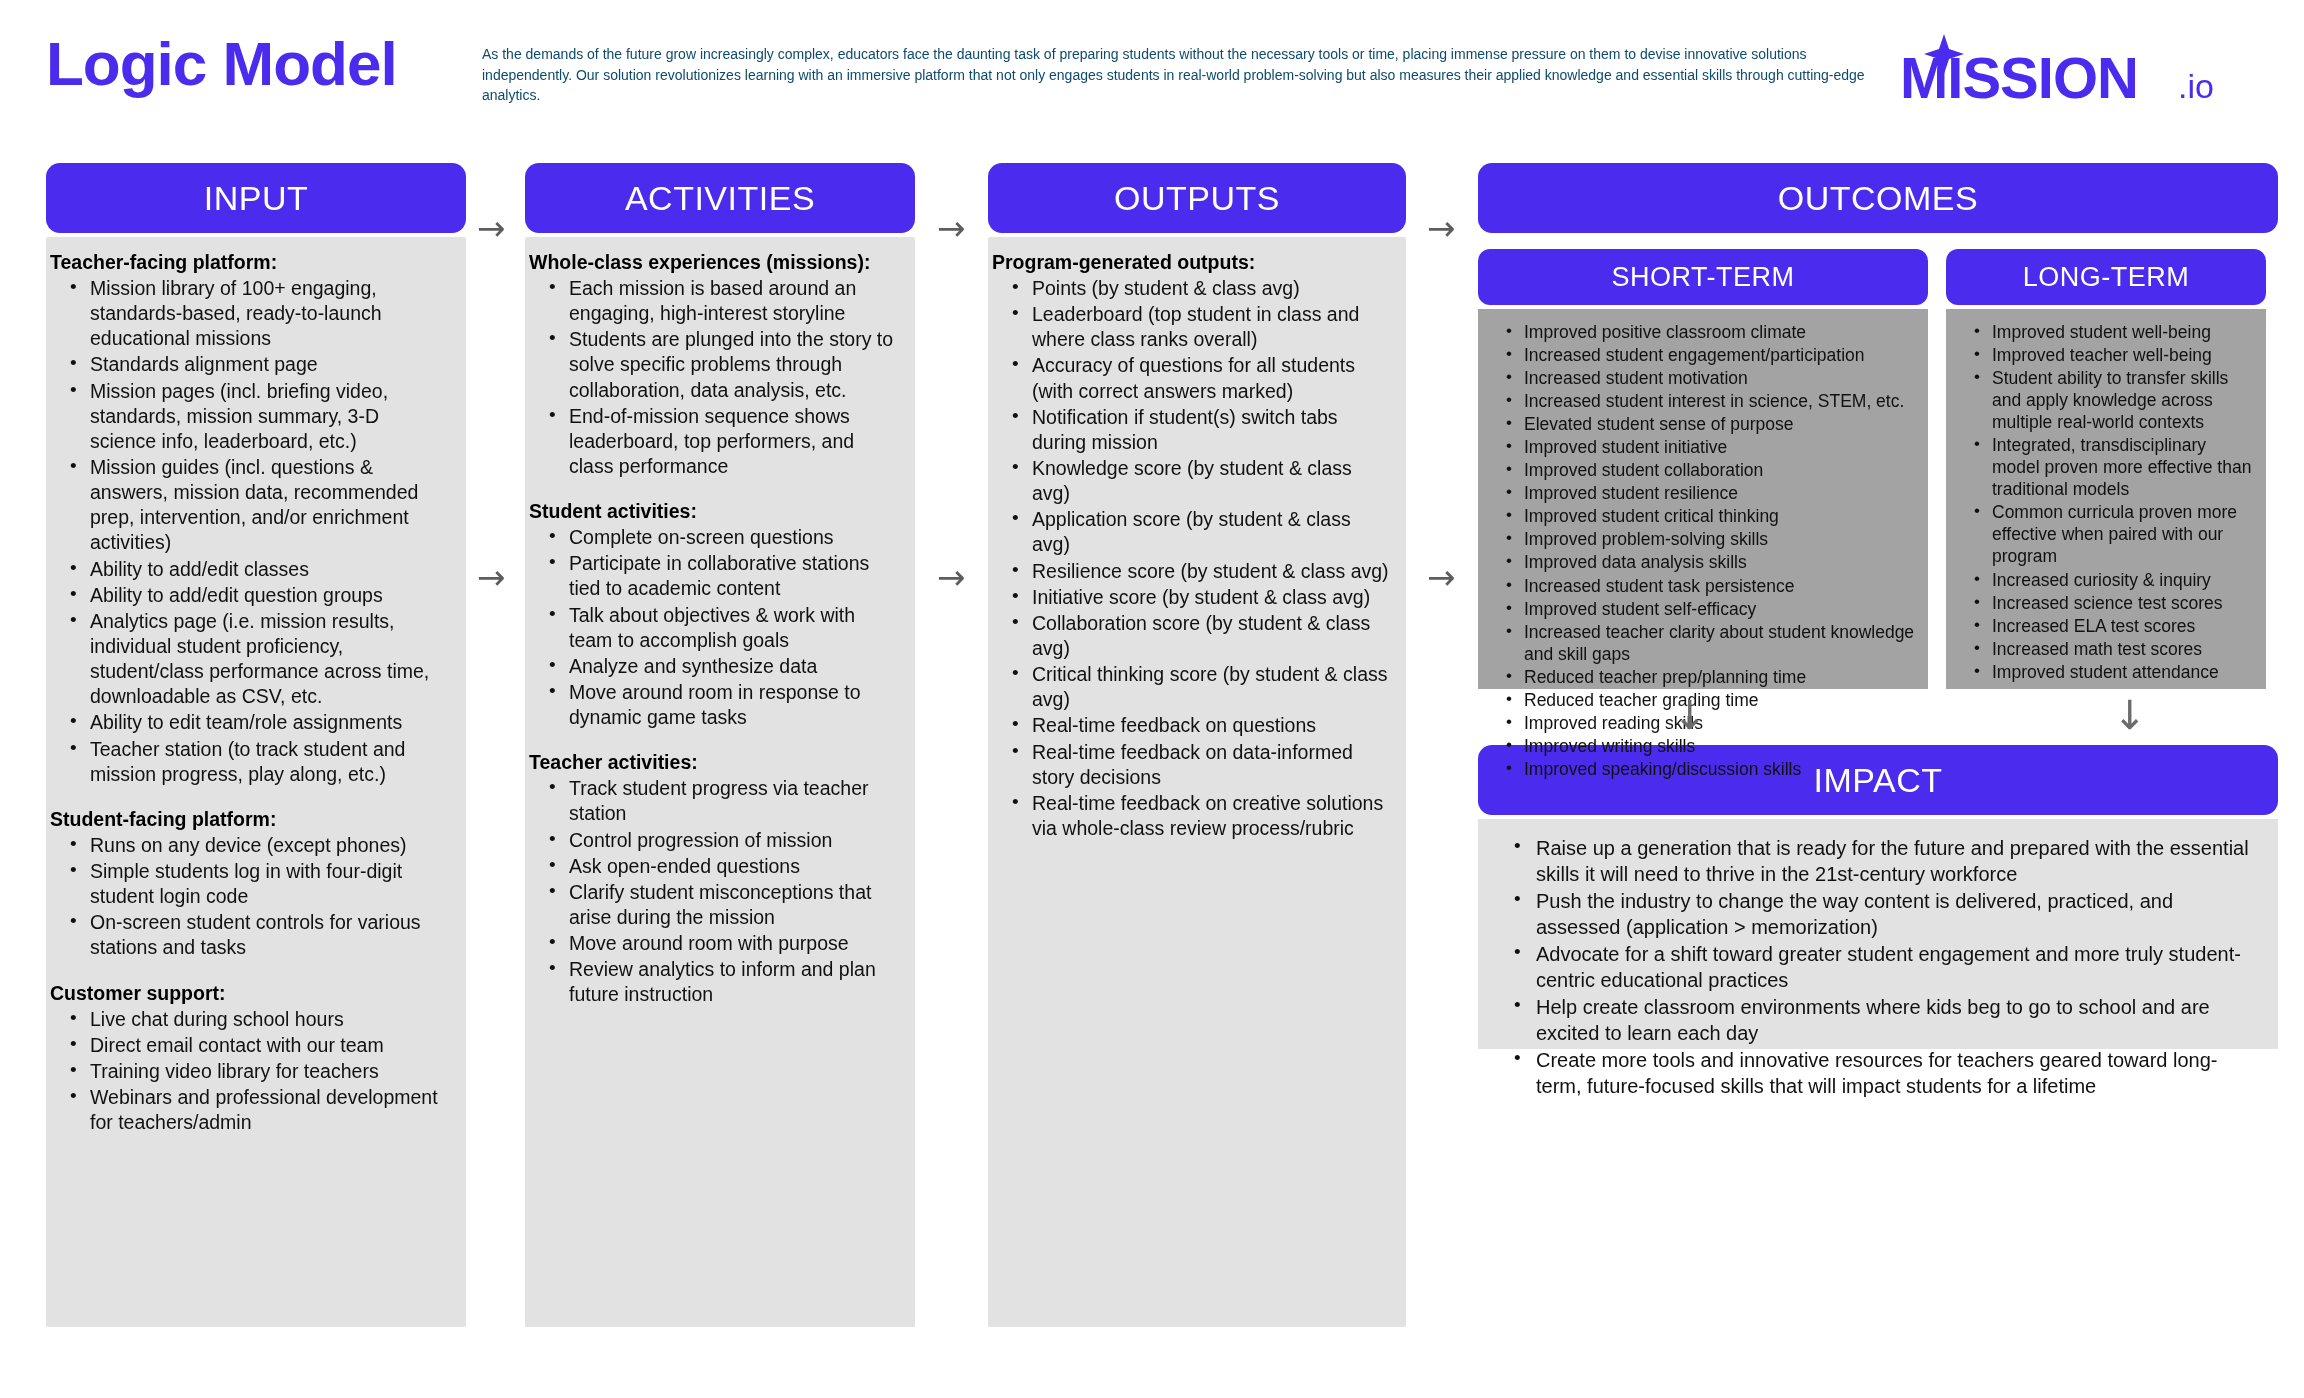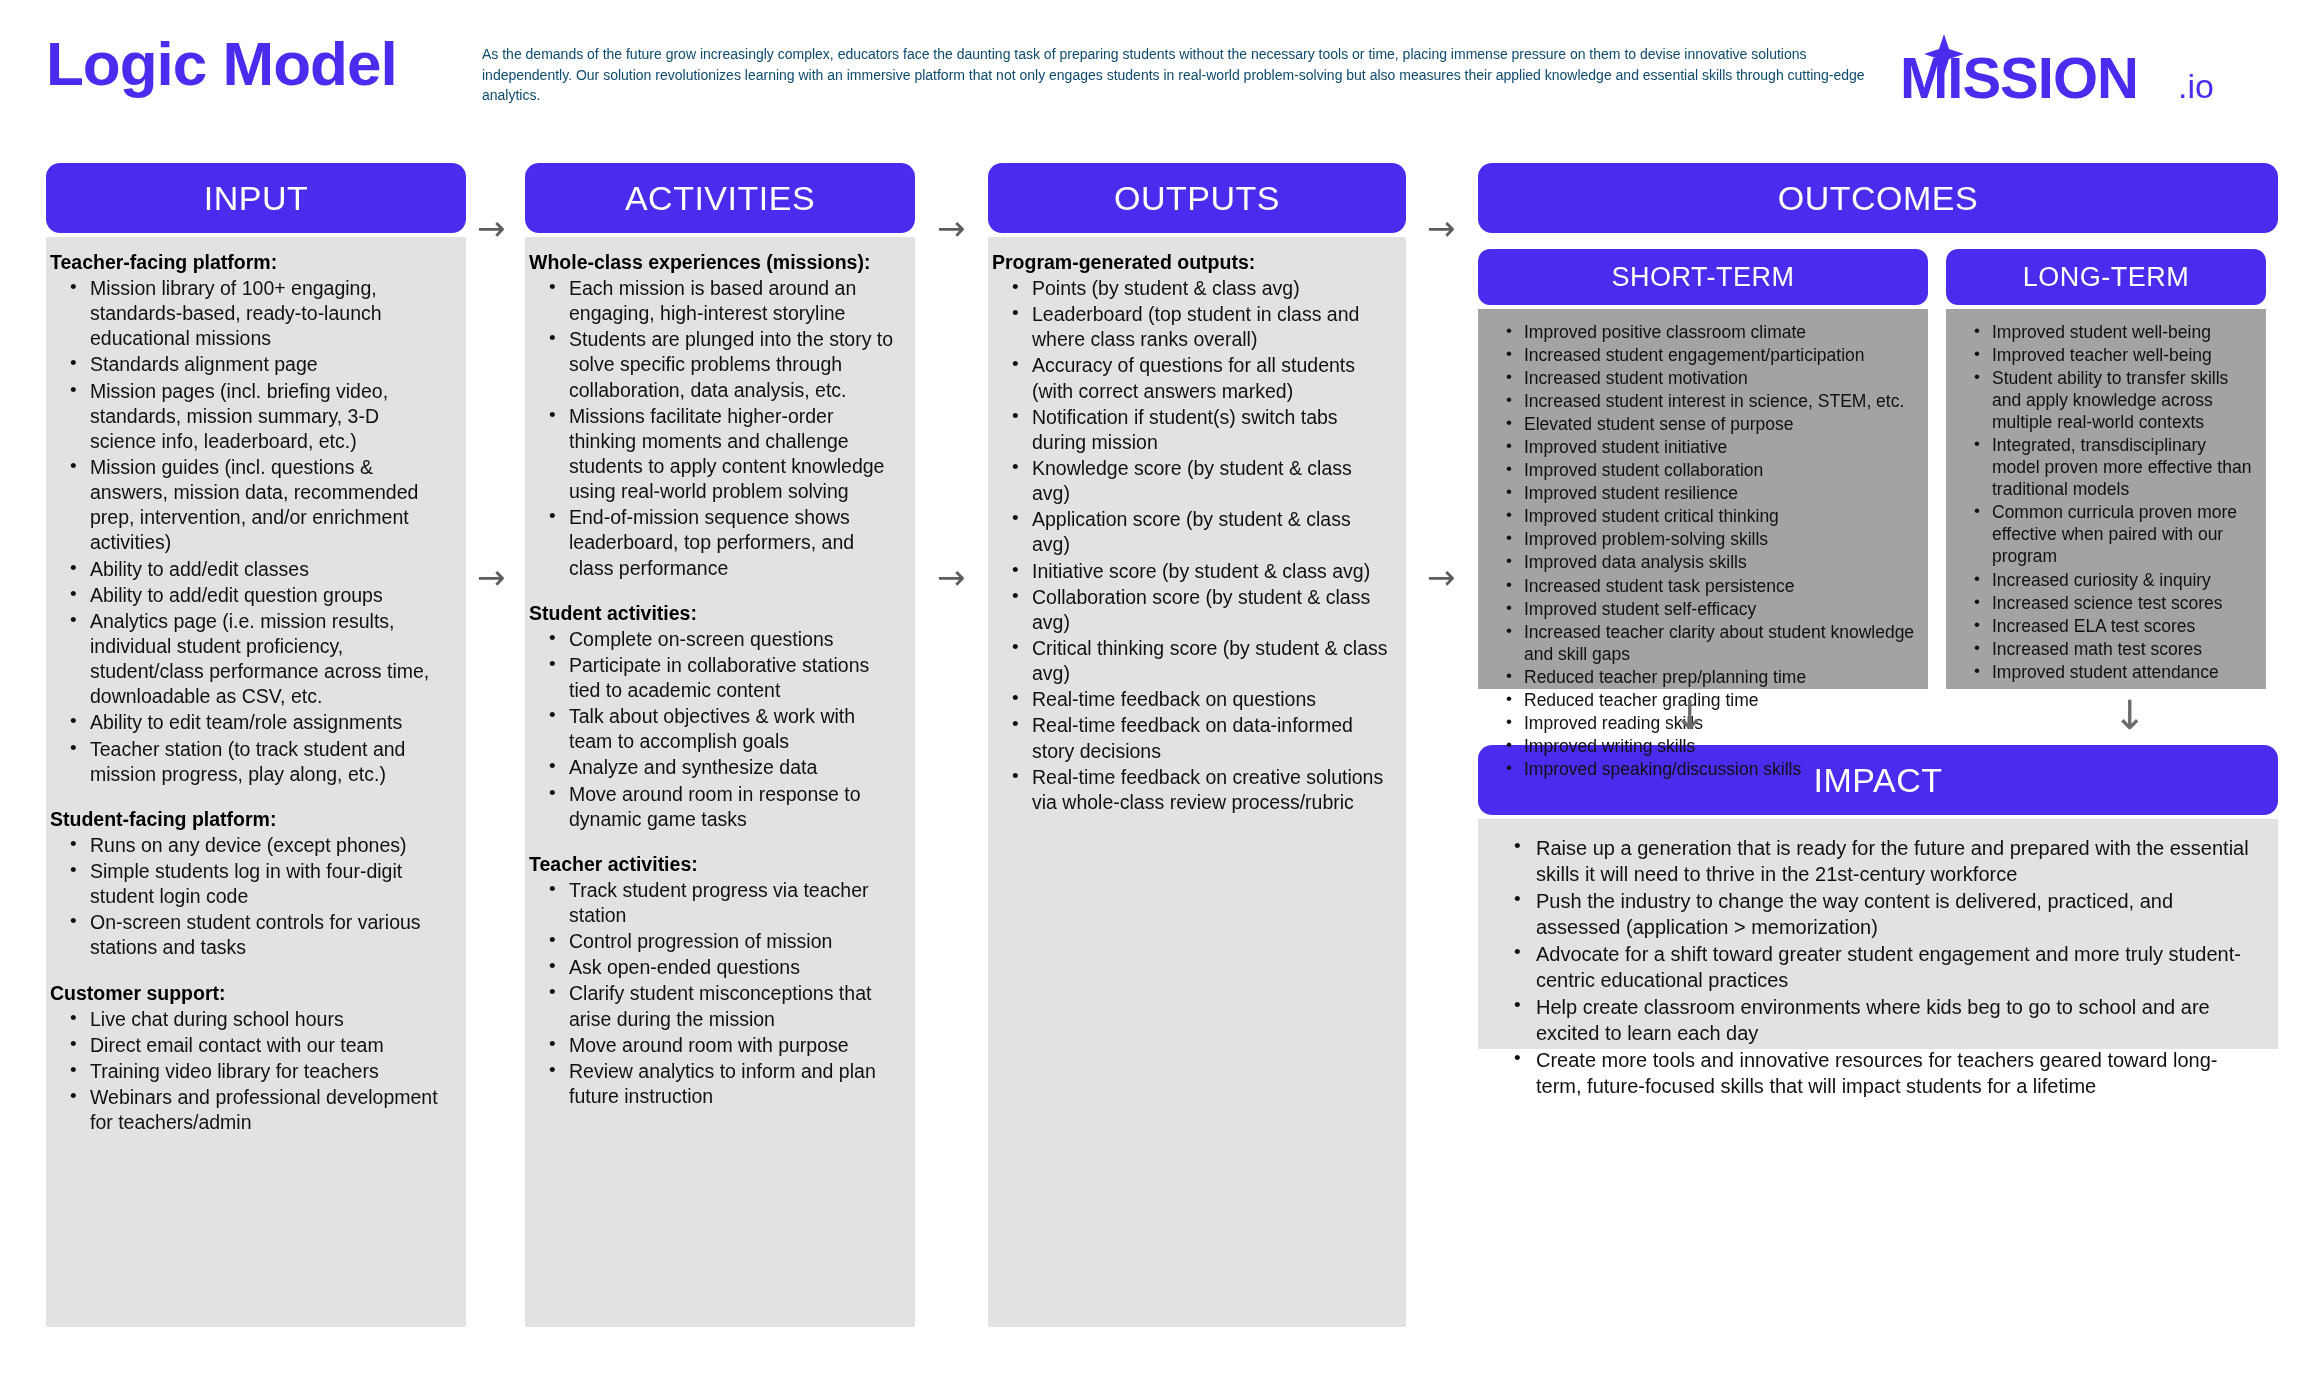--- a/index.html
+++ b/index.html
@@ -152,21 +152,20 @@
 
   <div id="col-act">
     <div class="banner">ACTIVITIES</div>
     <div class="panel">
       <div class="panel-inner">
 
         <div class="sec-head">Whole-class experiences (missions):</div>
         <ul class="blist">
           <li>Each mission is based around an engaging, high-interest storyline</li>
           <li>Students are plunged into the story to solve specific problems through collaboration, data analysis, etc.</li>
-          <li>Missions facilitate higher-order thinking moments and challenge students to apply content knowledge using real-world problem solving</li>
           <li>End-of-mission sequence shows leaderboard, top performers, and class performance</li>
         </ul>
 
         <div class="gap"></div>
 
         <div class="sec-head">Student activities:</div>
         <ul class="blist">
           <li>Complete on-screen questions</li>
           <li>Participate in collaborative stations tied to academic content</li>
           <li>Talk about objectives &amp; work with team to accomplish goals</li>
@@ -195,20 +194,21 @@
     <div class="panel">
       <div class="panel-inner">
         <div class="sec-head">Program-generated outputs:</div>
         <ul class="blist">
           <li>Points (by student &amp; class avg)</li>
           <li>Leaderboard (top student in class and where class ranks overall)</li>
           <li>Accuracy of questions for all students (with correct answers marked)</li>
           <li>Notification if student(s) switch tabs during mission</li>
           <li>Knowledge score  (by student &amp; class avg)</li>
           <li>Application score (by student &amp; class avg)</li>
+          <li>Resilience score (by student &amp; class avg)</li>
           <li>Initiative score (by student &amp; class avg)</li>
           <li>Collaboration score (by student &amp; class avg)</li>
           <li>Critical thinking score (by student &amp; class avg)</li>
           <li>Real-time feedback on questions</li>
           <li>Real-time feedback on data-informed story decisions</li>
           <li>Real-time feedback on creative solutions via whole-class review process/rubric</li>
         </ul>
       </div>
     </div>
   </div>

